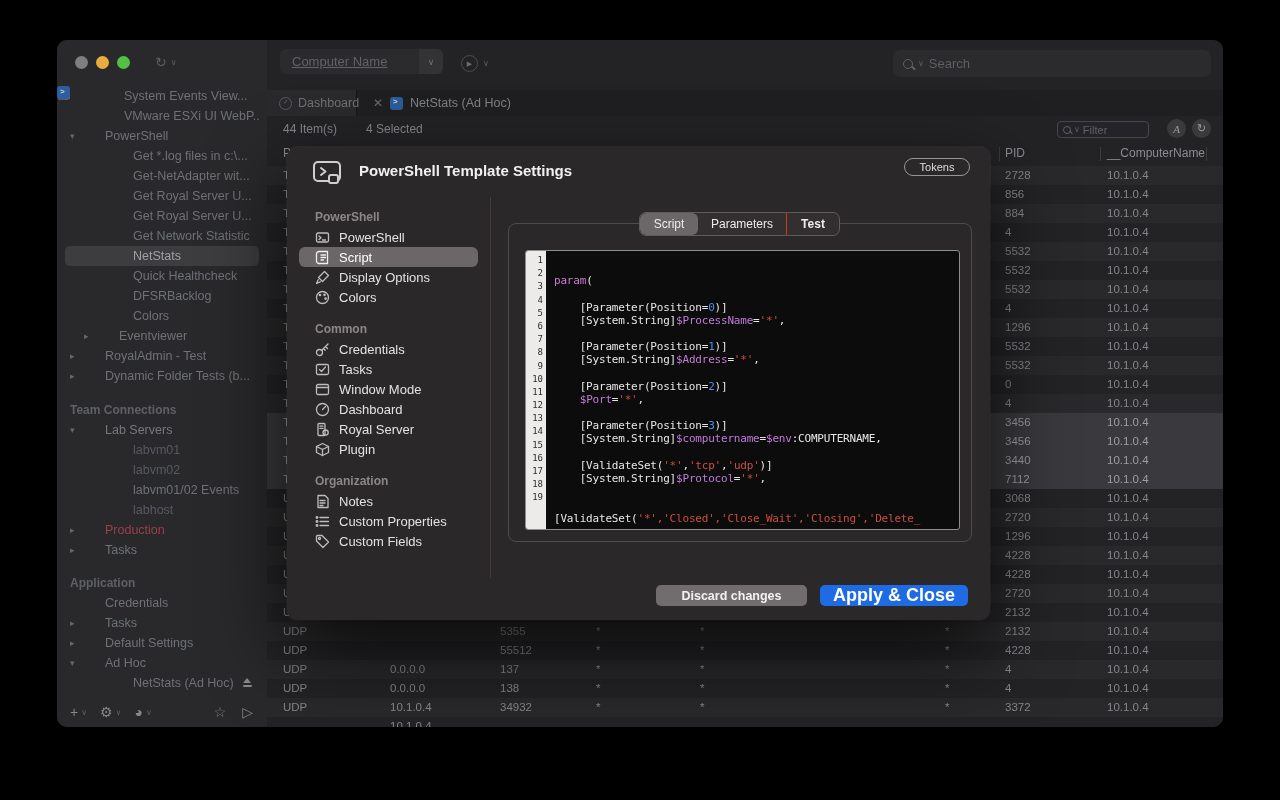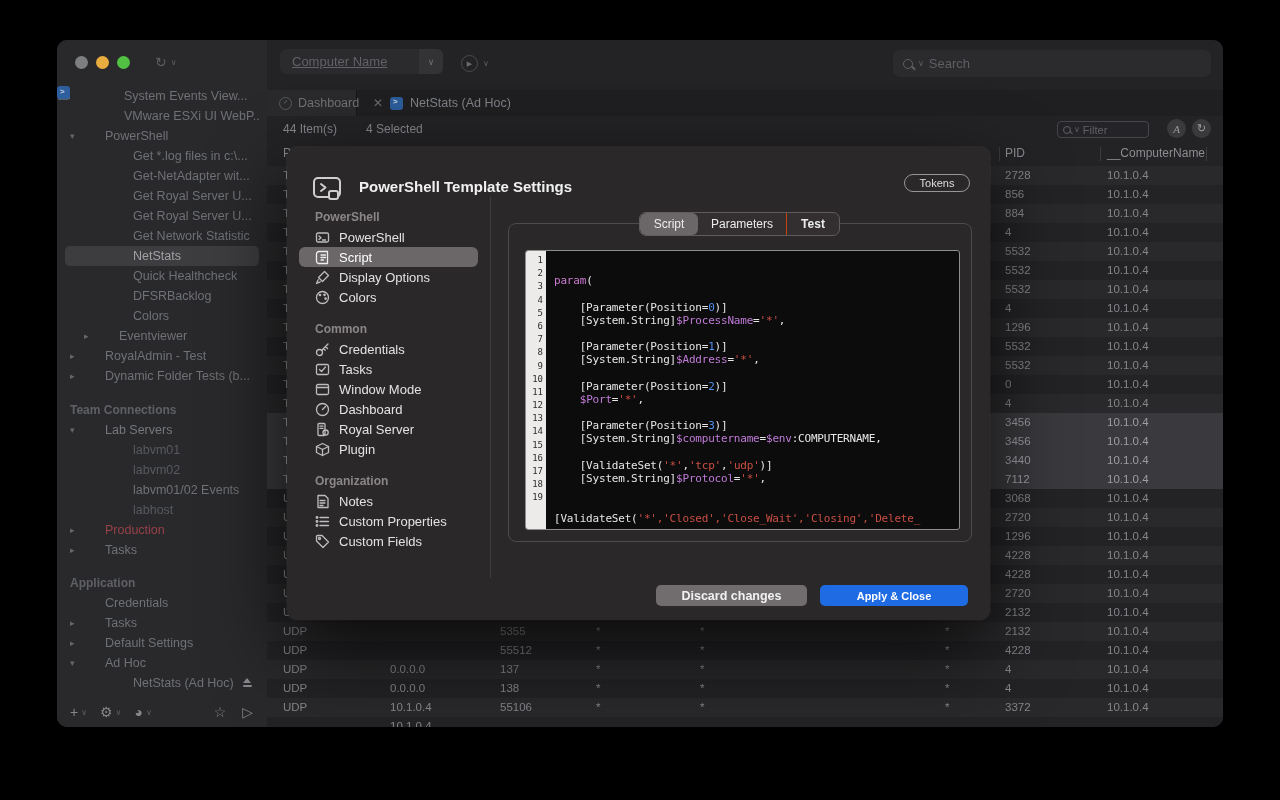--- a/index.html
+++ b/index.html
@@ -94,21 +94,21 @@
   #trows{position:absolute;left:0;top:126px;width:956px;}
   .trow{position:relative;height:19px;font-size:11.5px;color:#85868a;}
   .trow:nth-child(odd){background:rgba(255,255,255,0.028);}
   .trow.sel{background:#3a3a3e;color:#9d9ea2;}
   .cell{position:absolute;top:3px;white-space:nowrap;}
   .c-proto{left:16px;} .c-a{left:123px;margin-top:38px;} .c-p{left:233px;} .c-s1{left:329px;}
   .c-s2{left:433px;} .c-s3{left:678px;} .c-pid{left:738px;} .c-cn{left:840px;}
   
   #modal{position:absolute;left:287px;top:147px;width:703px;height:473px;background:#2b282a;border-radius:10px;
     box-shadow:0 30px 80px rgba(0,0,0,.75),0 0 0 1px rgba(255,255,255,.06);}
-  #mhead{position:absolute;left:0;top:16px;width:703px;height:50px;}
+  #mhead{position:absolute;left:0;top:0;width:703px;height:50px;}
   #micon{position:absolute;left:24px;top:10px;}
   #mtitle{position:absolute;left:72px;top:15px;font-size:15px;font-weight:600;color:#f0f0f1;}
   #tokensbtn{position:absolute;right:20px;top:11px;width:66px;height:18px;border:1px solid #96969a;border-radius:9px;
     color:#dededf;font-size:11px;display:flex;align-items:center;justify-content:center;background:transparent;}
   #mdiv{position:absolute;left:203px;top:50px;bottom:42px;width:1px;background:#413d3f;}
   #mnav{position:absolute;left:0;top:60px;width:203px;}
   .mshead{height:20px;line-height:20px;padding-left:28px;font-size:12px;font-weight:700;color:#8b8789;}
   .mgap{margin-top:12px;}
   .mitem{height:20px;margin:0 12px;padding-left:16px;display:flex;align-items:center;gap:9px;border-radius:6px;
     font-size:13px;color:#e2e2e3;}
@@ -126,21 +126,21 @@
     display:flex;overflow:hidden;background:#0c0c0c;}
   #gutter{width:20px;background:#edebe9;padding-top:3px;box-sizing:border-box;}
   .gln{height:13.2px;line-height:13.2px;font-family:"DejaVu Sans Mono",monospace;font-size:9px;color:#2e2e2e;text-align:right;padding-right:3px;}
   #codelines{flex:1;padding:10px 0 0 8px;font-family:"DejaVu Sans Mono",monospace;font-size:11px;letter-spacing:-0.2px;}
   .cln{height:13.2px;line-height:13.2px;white-space:pre;}
   .tok-pl{color:#e6e6e6;} .tok-kw{color:#cb7bd2;} .tok-var{color:#c07bd8;} .tok-num{color:#4f8ff2;} .tok-str{color:#c94f43;}
   
   #discardbtn{position:absolute;left:369px;top:438px;width:151px;height:21px;background:#716d6f;border:none;border-radius:5px;
     color:#f2f2f3;font-size:12.5px;font-weight:600;display:flex;align-items:center;justify-content:center;}
   #applybtn{position:absolute;left:533px;top:438px;width:148px;height:21px;background:#1f6be4;border:none;border-radius:5px;
-    color:#fff;font-size:11px;font-weight:600;display:flex;align-items:center;justify-content:center;}
+    color:#fff;font-size:18px;font-weight:600;display:flex;align-items:center;justify-content:center;}
 </style>
 </head>
 <body>
 
 <div id="window">
 
   <div id="sidebar">
     <div class="lights">
       <div class="light" style="background:#7e7f81"></div>
       <div class="light" style="background:#e9ac3e"></div>
@@ -677,21 +677,21 @@
           <span class="cell c-p">138</span>
           <span class="cell c-s1">*</span>
           <span class="cell c-s2">*</span>
           <span class="cell c-s3">*</span>
           <span class="cell c-pid">4</span>
           <span class="cell c-cn">10.1.0.4</span>
         </div>
         <div class="trow">
           <span class="cell c-proto">UDP</span>
           <span class="cell c-a">127.0.0.1</span>
-          <span class="cell c-p">55106</span>
+          <span class="cell c-p">34932</span>
           <span class="cell c-s1">*</span>
           <span class="cell c-s2">*</span>
           <span class="cell c-s3">*</span>
           <span class="cell c-pid">3372</span>
           <span class="cell c-cn">10.1.0.4</span>
         </div>
       </div>
   </div>
 </div>
 

